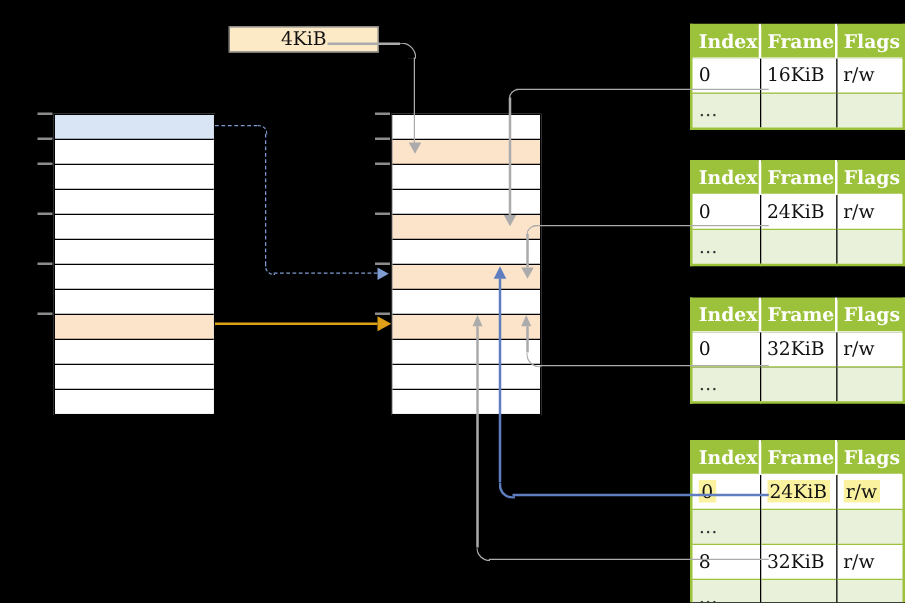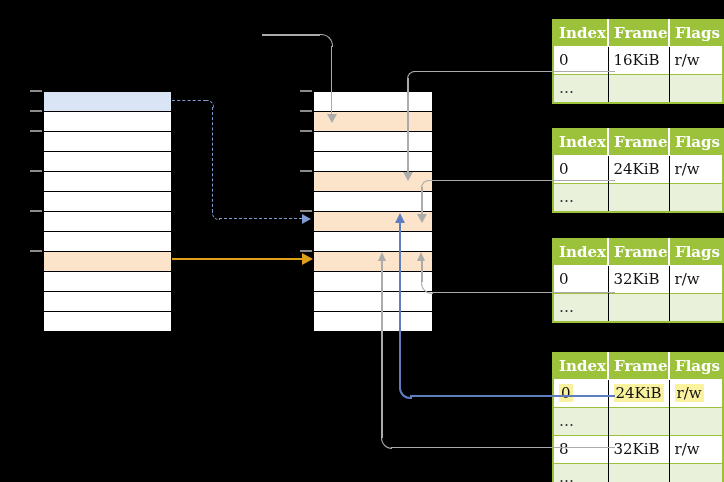--- a/index.html
+++ b/index.html
@@ -49,20 +49,23 @@
   .up-blue{border-left:5.5px solid transparent;border-right:5.5px solid transparent;border-bottom:10px solid #5E7EC0;}
   .right-dblue{border-top:5px solid transparent;border-bottom:5px solid transparent;border-left:9px solid #7E9CD2;}
   .right-orange{border-top:6.5px solid transparent;border-bottom:6.5px solid transparent;border-left:11px solid #DFA018;}
   .conn{z-index:5;}
 </style>
 </head>
 <body>
 
 <div id="diagram">
 
+  <div class="label-box">
+    <span>4KiB</span>
+  </div>
 
   <div class="memcol" style="left:43px;width:127px;">
       <div class="mrow blue"></div>
       <div class="mrow white"></div>
       <div class="mrow white"></div>
       <div class="mrow white"></div>
       <div class="mrow white"></div>
       <div class="mrow white"></div>
       <div class="mrow white"></div>
       <div class="mrow white"></div>

